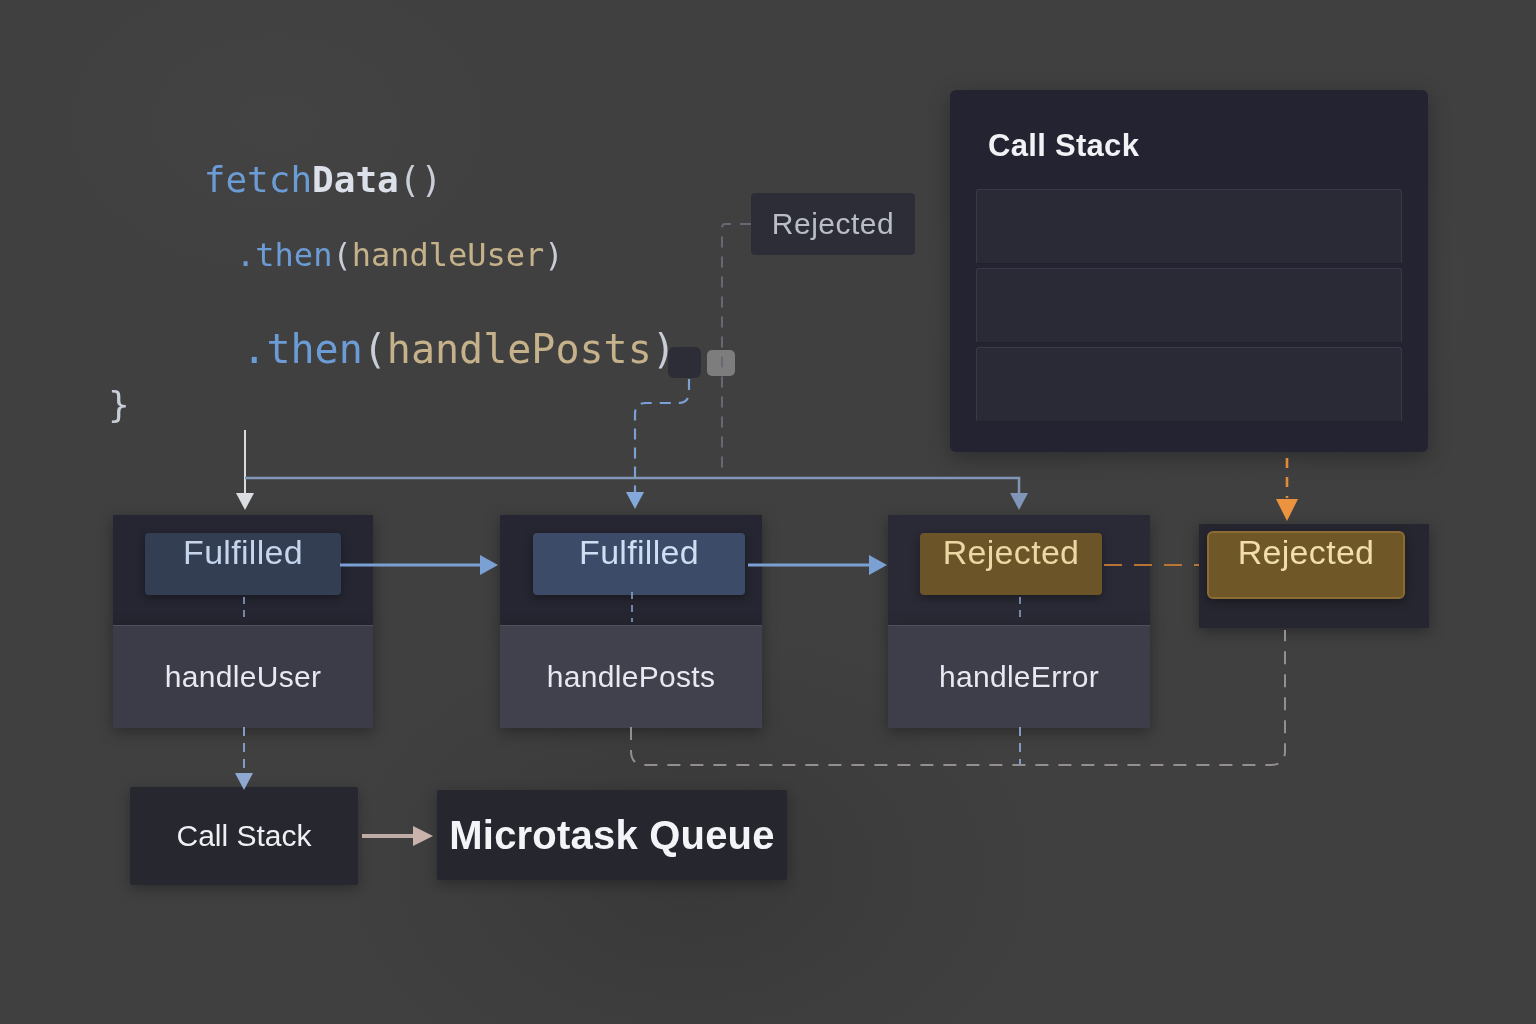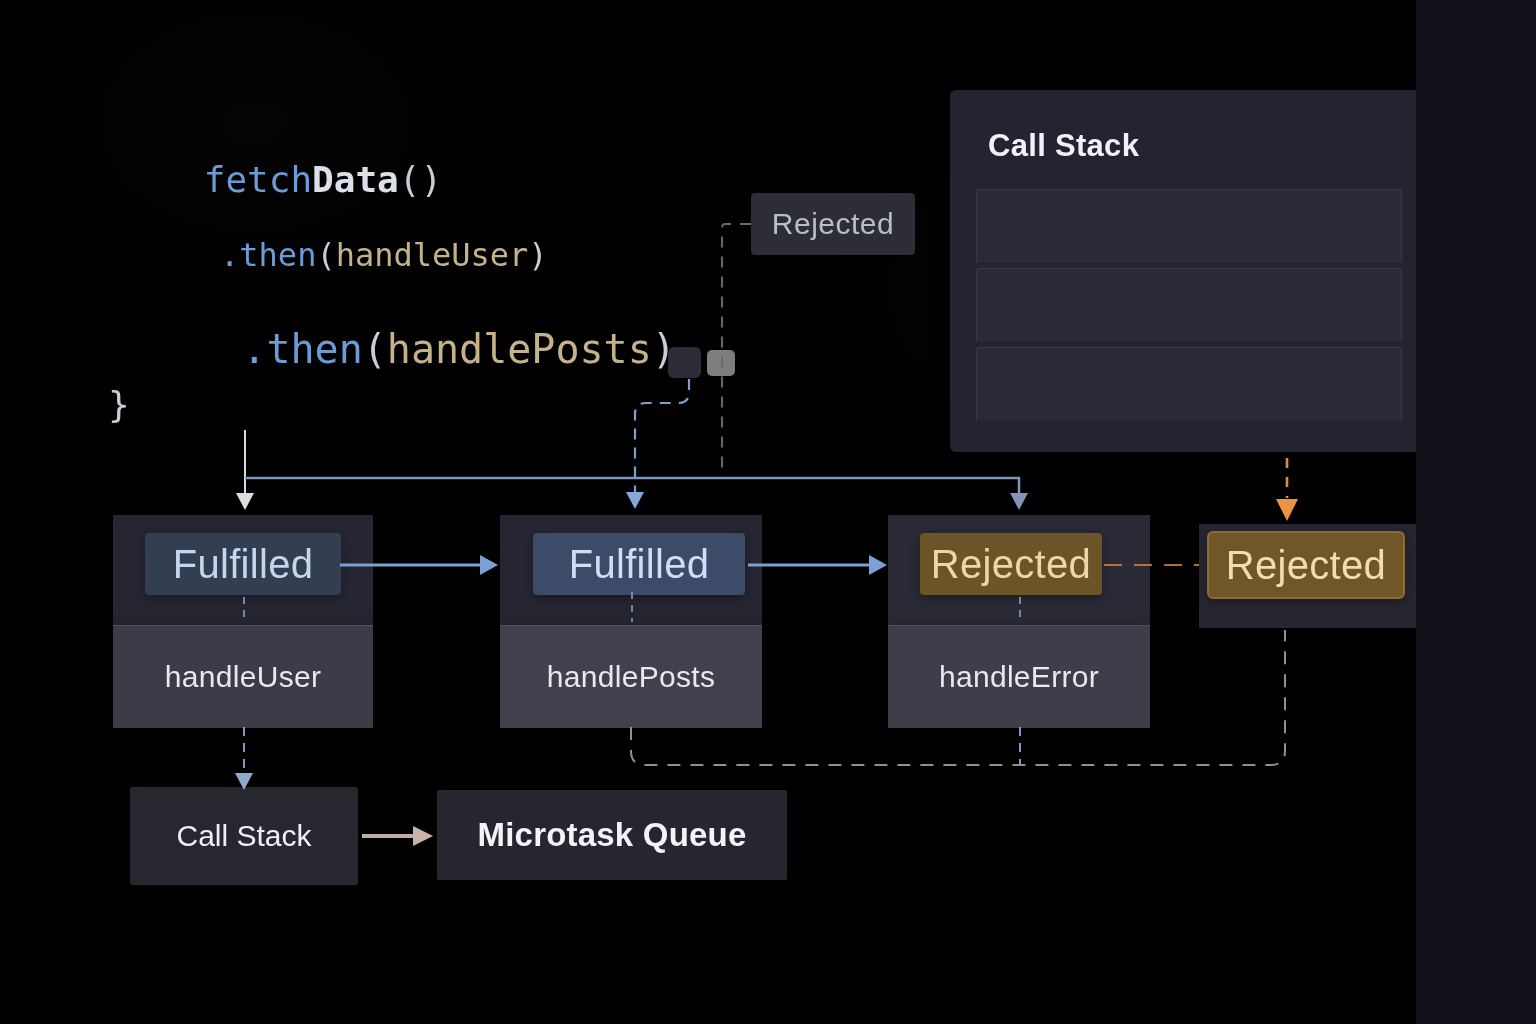--- a/index.html
+++ b/index.html
@@ -1,18 +1,18 @@
 <!DOCTYPE html>
 <html><head>
 <meta charset="utf-8">
 <style>
   html,body{margin:0;padding:0;background:#101018;}
   #stage{
-    position:relative;width:1416px;height:1024px;overflow:hidden;
-    background:#000000;
+    position:relative;width:1536px;height:1024px;overflow:hidden;
+    background:#404040;
     font-family:"Liberation Sans",sans-serif;
     text-decoration:underline;
   }
   #stage::before{ 
     content:"";position:absolute;inset:0;
     background:
       radial-gradient(420px 300px at 18% 12%, rgba(255,255,255,.015), transparent 60%),
       radial-gradient(520px 380px at 78% 28%, rgba(255,255,255,.018), transparent 60%),
       radial-gradient(600px 420px at 45% 85%, rgba(0,0,0,.12), transparent 60%);
   }
@@ -49,54 +49,54 @@
   .col-upper{
     background:#262632;box-shadow:0 4px 14px rgba(0,0,0,.35);
   }
   .col-lower{
     background:#3c3c48;border-top:1px solid #50505c;
     display:flex;align-items:center;justify-content:center;
     color:#e8e8f0;font-size:30px;font-weight:400;letter-spacing:.3px;
     box-shadow:0 4px 14px rgba(0,0,0,.35);
   }
   .badge{
-    display:flex;align-items:center;justify-content:center;
-    border-radius:4px;font-size:40px;font-weight:500;letter-spacing:.3px;
+    display:flex;justify-content:center;
+    border-radius:4px;font-size:34px;font-weight:500;letter-spacing:.3px;
     box-shadow:0 3px 10px rgba(0,0,0,.35);
   }
   .badge.fulfilled-a{background:#333e52;color:#c6d4ec;}
   .badge.fulfilled-b{background:#3c4c68;color:#d0def4;}
   .badge.rejected{background:#63501f;background:#6a5428;color:#ecd8a4;}
   .badge.rejected-final{
     background:#6f5728;border:2px solid #8c6c34;color:#f2dead;border-radius:6px;
   }
 
   
   .plain-box{
     background:#27272f;display:flex;align-items:center;justify-content:center;
     box-shadow:0 4px 14px rgba(0,0,0,.30);border-radius:2px;
   }
   .plain-box .t1{color:#eef0f4;font-size:30px;font-weight:400;}
-  .plain-box .t2{color:#f2f4f8;font-size:33px;font-weight:700;letter-spacing:.2px;text-align:center;}
+  .plain-box .t2{color:#f2f4f8;font-size:40px;font-weight:700;letter-spacing:.2px;text-align:center;}
 
   
   .sq-dark{background:#2d2d38;border-radius:6px;}
   .sq-gray{background:#7d7d7d;border-radius:5px;}
 
   svg{display:block;}
 </style>
 </head>
 <body>
 
 <div id="stage">
 
   <div class="abs code" style="left:117px;top:118px;font-size:36px;">
     <span><span class="tok-kw">fetch</span><span class="tok-name" style="font-weight:700">Data</span><span class="tok-paren">()</span></span>
   </div>
-  <div class="abs code" style="left:143px;top:198px;font-size:32px;">
+  <div class="abs code" style="left:159px;top:198px;font-size:32px;">
     <span class="tok-kw">.then</span><span class="tok-paren">(</span><span class="tok-arg">handleUser</span><span class="tok-paren">)</span>
   </div>
   <div class="abs code" style="left:146px;top:280px;font-size:40px;">
     <span class="tok-kw">.then</span><span class="tok-paren">(</span><span class="tok-arg">handlePosts</span><span class="tok-paren">)</span><span class="tok-cursor">_</span>
   </div>
   <div class="abs code tok-punct" style="left:108px;top:384px;font-size:36px;">}</div>
 
   <div class="abs pending" style="left:751px;top:193px;width:164px;height:62px;">
     <span>Rejected</span>
   </div>

